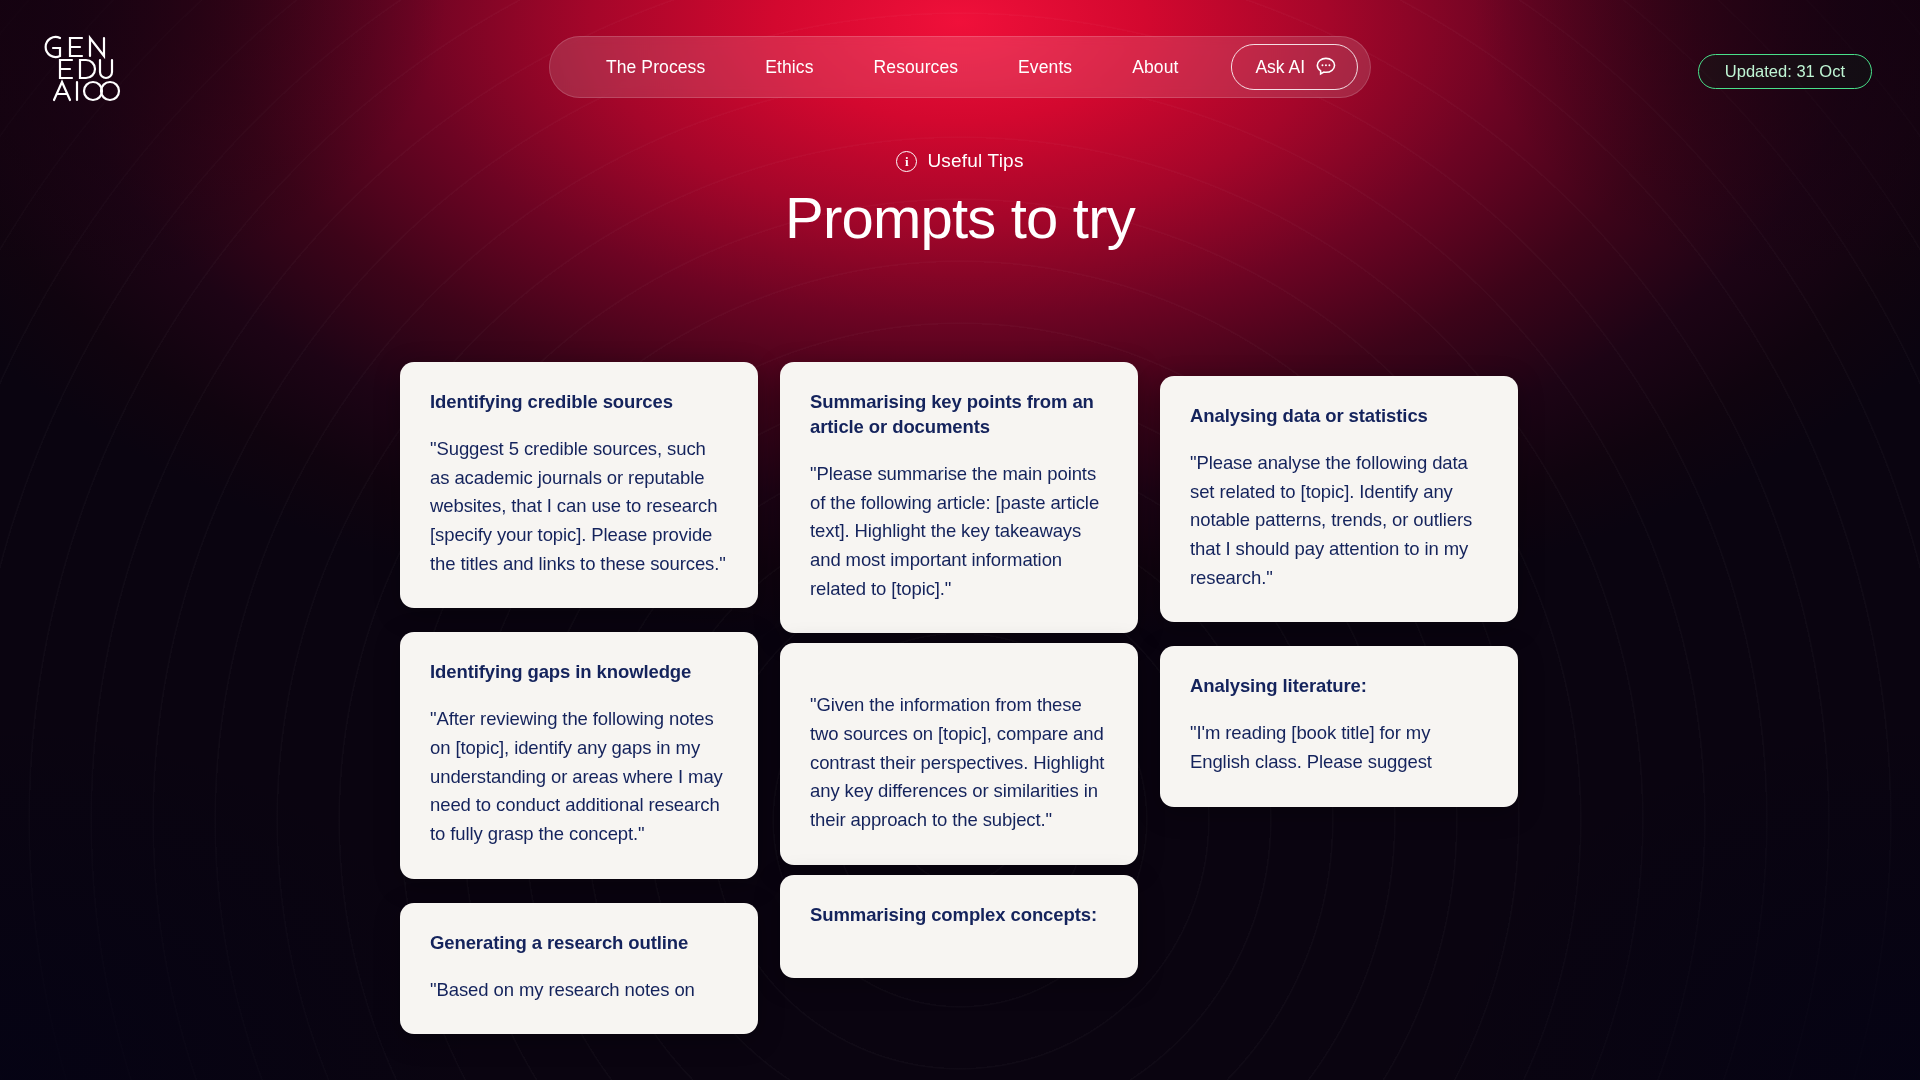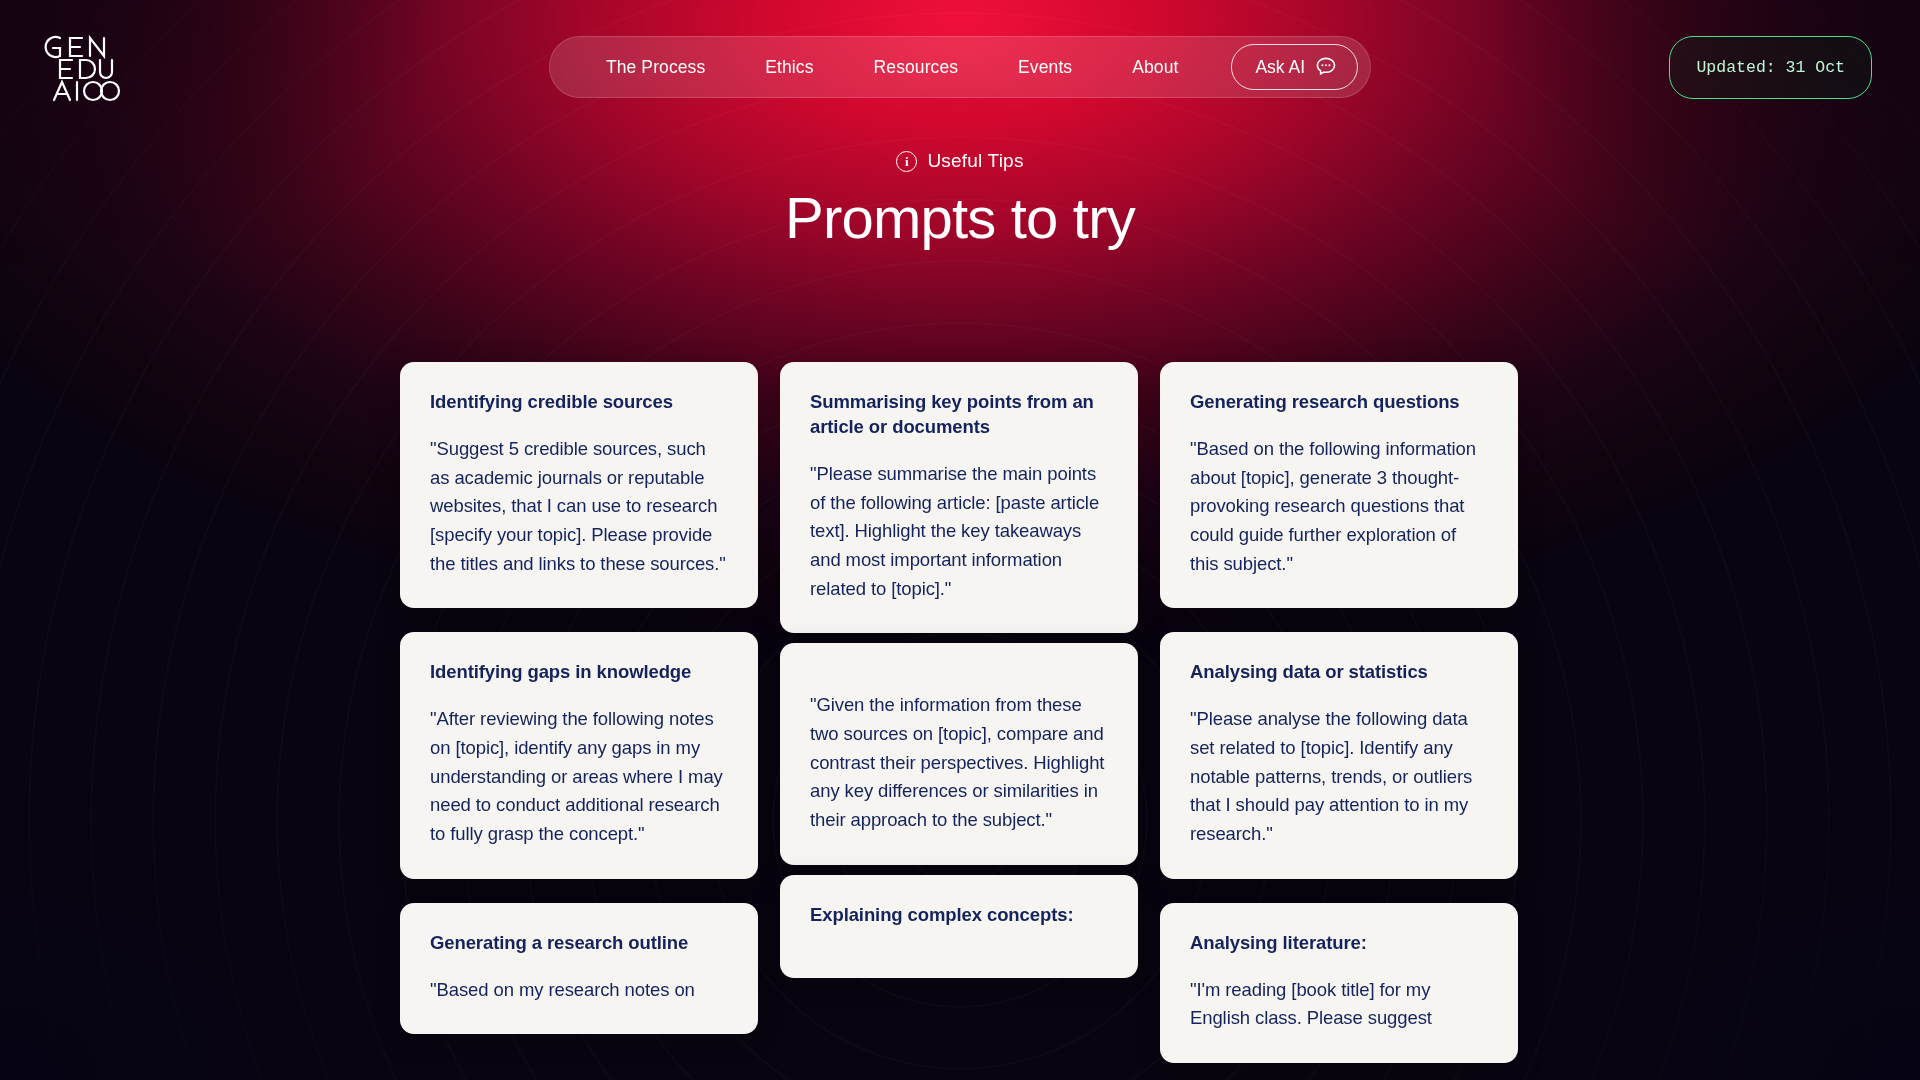--- a/index.html
+++ b/index.html
@@ -90,32 +90,31 @@
     color: #fff;
     font-size: 17.5px;
     cursor: pointer;
     white-space: nowrap;
   }
   .ask-ai .bubble { width: 22px; height: 22px; display: block; }
 
   
   .updated {
     position: absolute;
-    right: 48px; top: 36px;
+    right: 48px; top: 54px;
     display: flex;
     align-items: center;
     gap: 6px;
-    padding: 21px 26px;
+    padding: 7px 26px;
     border-radius: 24px;
     border: 1px solid #49e08a;
     color: #bff5d4;
     font-size: 16.5px;
     background: rgba(10,40,25,0.28);
     white-space: nowrap;
-    font-family: Liberation Mono, monospace;
   }
 
   
   .hero {
     position: absolute;
     left: 0; right: 0; top: 150px;
     text-align: center;
   }
   .tips {
     display: inline-flex;
@@ -261,30 +260,26 @@
 
     <div class="col mid">
       <div class="card">
         <h3>Summarising key points from an article or documents</h3>
         <p>"Please summarise the main points of the following article: [paste article text]. Highlight the key takeaways and most important information related to [topic]."</p>
       </div>
       <div class="card">
         <p>"Given the information from these two sources on [topic], compare and contrast their perspectives. Highlight any key differences or similarities in their approach to the subject."</p>
       </div>
       <div class="card">
-        <h3>Explaining complex concepts:</h3>
+        <h3>Summarising complex concepts:</h3>
         <p></p>
       </div>
     </div>
 
     <div class="col">
-      <div class="card">
-        <h3>Generating research questions</h3>
-        <p>"Based on the following information about [topic], generate 3 thought-provoking research questions that could guide further exploration of this subject."</p>
-      </div>
       <div class="card offset">
         <h3>Analysing data or statistics</h3>
         <p>"Please analyse the following data set related to [topic]. Identify any notable patterns, trends, or outliers that I should pay attention to in my research."</p>
       </div>
       <div class="card offset">
         <h3>Analysing literature:</h3>
         <p>"I'm reading [book title] for my English class. Please suggest</p>
       </div>
     </div>
 

